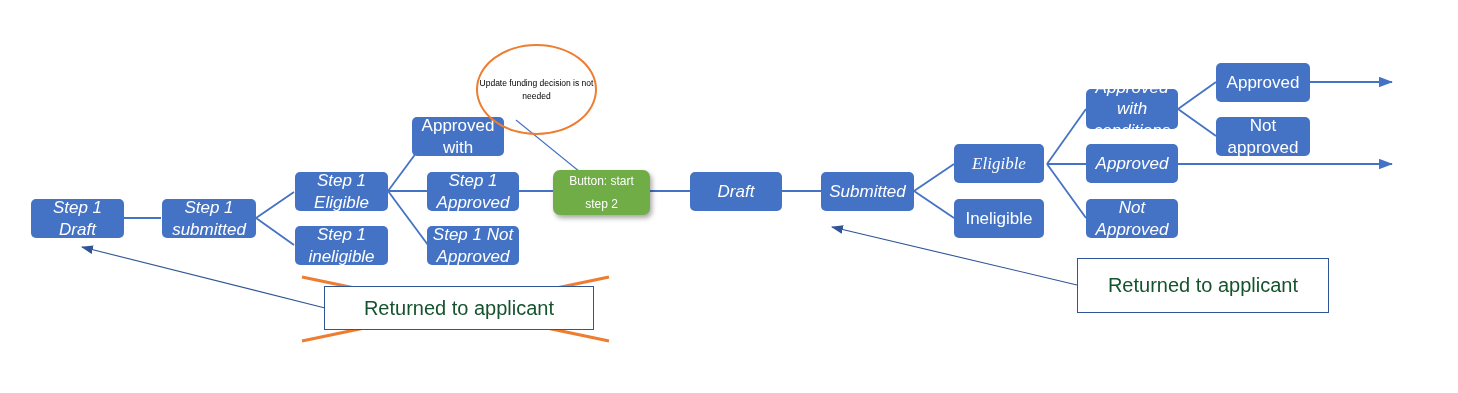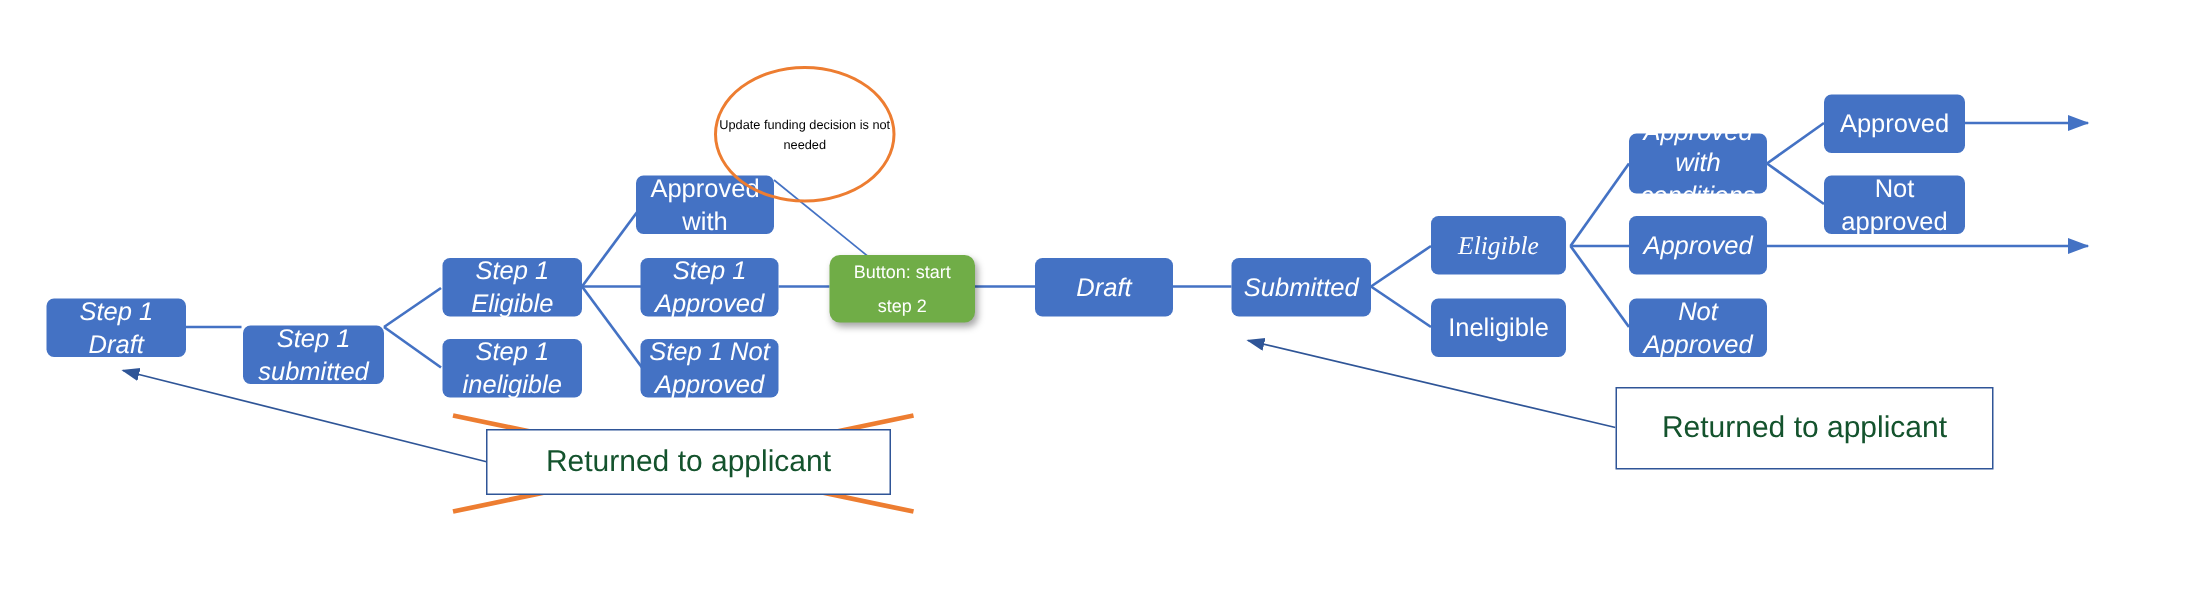--- a/index.html
+++ b/index.html
@@ -133,30 +133,30 @@
 
     <g stroke="#ed7d31" stroke-width="3.2" fill="none" class="crossmark">
       <line x1="302" y1="277" x2="609" y2="341"></line>
       <line x1="302" y1="341" x2="609" y2="277"></line>
     </g>
   </svg>
 
   <div class="node" style="left:31px;  top:199px; width:93px;  height:39px;">
       <span>Step 1 Draft</span>
     </div>
-  <div class="node" style="left:162px; top:217px; width:94px;  height:39px;">
+  <div class="node" style="left:162px; top:199px; width:94px;  height:39px;">
       <span>Step 1 submitted</span>
     </div>
   <div class="node" style="left:295px; top:172px; width:93px;  height:39px;">
       <span>Step 1 Eligible</span>
     </div>
   <div class="node" style="left:295px; top:226px; width:93px;  height:39px;">
       <span>Step 1 ineligible</span>
     </div>
-  <div class="node upright" style="left:424px; top:117px; width:92px;  height:39px;">
+  <div class="node upright" style="left:412px; top:117px; width:92px;  height:39px;">
       <span>Step 1 Approved with conditions</span>
     </div>
   <div class="node" style="left:427px; top:172px; width:92px;  height:39px;">
       <span>Step 1 Approved</span>
     </div>
   <div class="node" style="left:427px; top:226px; width:92px;  height:39px;font-style:italic;">
       <span>Step 1 Not Approved</span>
     </div>
 
   <div class="node green" style="left:553px; top:170px; width:97px; height:45px;">

